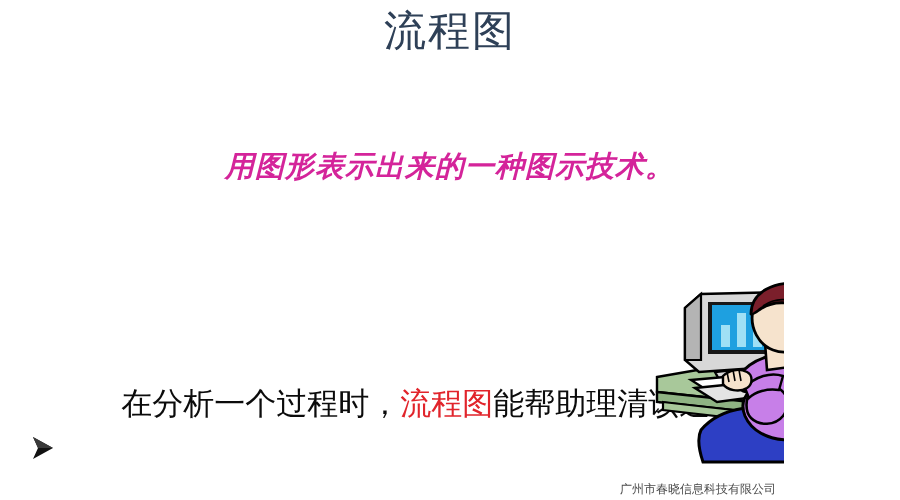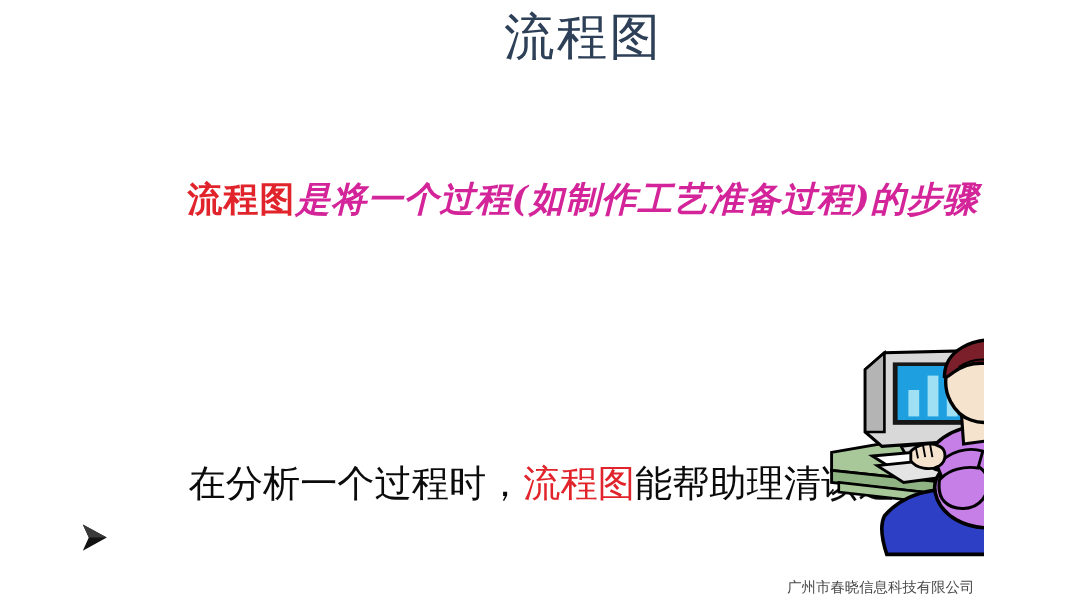--- a/index.html
+++ b/index.html
@@ -11,21 +11,20 @@
   body {
     font-family: "DejaVu Serif", "Liberation Serif", serif;
   }
 
   #slide {
     position: relative;
     width: 784px;
     height: 500px;
     background: #ffffff;
     overflow: hidden;
-    margin-left: 36px;
   }
 
   
   .slide-title {
     position: absolute;
     top: 4px;
     left: 0;
     width: 900px;
     text-align: center;
     font-family: "DejaVu Serif", "Liberation Serif", serif;
@@ -122,21 +121,21 @@
   }
 </style>
 </head>
 <body>
 
 <div id="slide">
 
   <div class="slide-title">流程图</div>
 
   <div class="lead-block">
-    <span class="lead-line"><span class="kw-red">流程图</span><span class="kw-magenta">是将一个过程(如制作工艺准备过程)的步骤</span></span>
+    <span class="lead-line kw-magenta">用图形表示出来的一种图示技术。</span>
   </div>
 
   <div class="body-block">
 
     
     <div class="bullet-row">
       <span class="bullet-arrow">
         <svg width="30" height="40" viewBox="0 0 30 40" xmlns="http://www.w3.org/2000/svg">
           <path d="M5 10 L25 21 L5 32 L10 21 Z" fill="#121212"></path>
           <path d="M5 10 L25 21 L10 21 Z" fill="#3a3a3a"></path>

